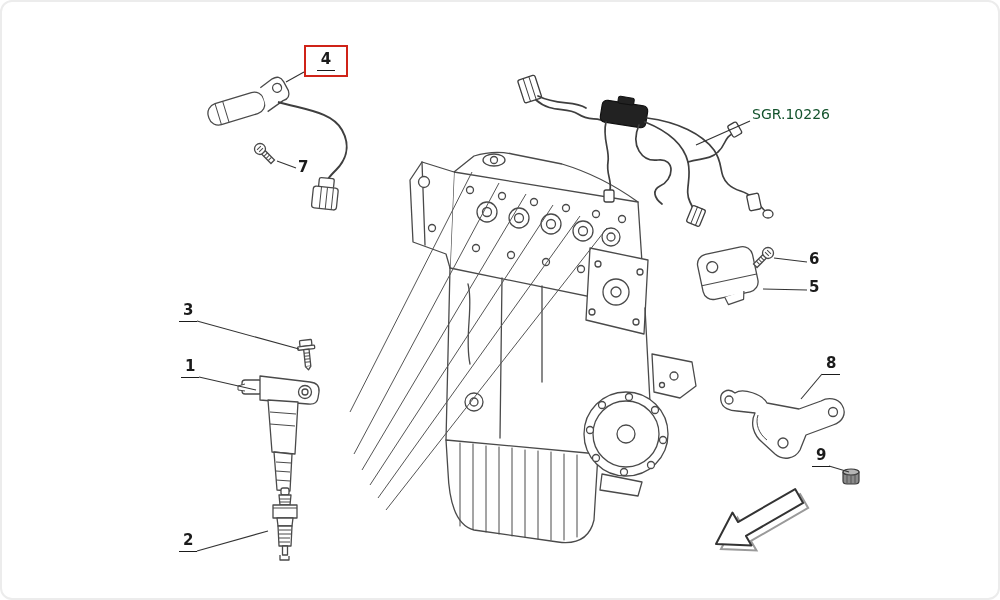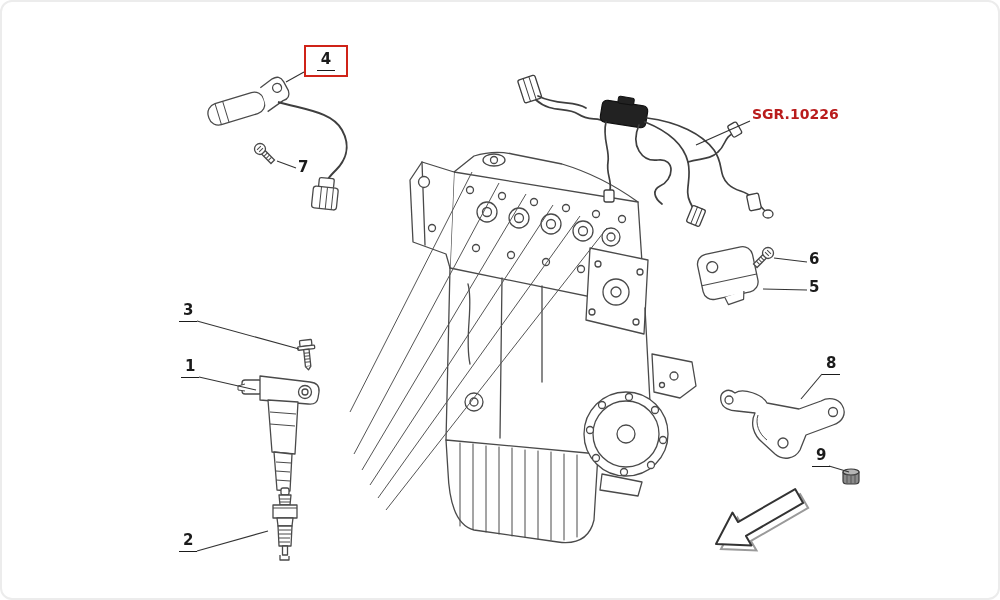--- a/index.html
+++ b/index.html
@@ -22,21 +22,21 @@
   .num-label{
     position:absolute;
     font-size:15px;font-weight:700;color:#1b1b1b;
     line-height:17px;
     cursor:pointer;
     user-select:none;
   }
   .underlined{border-bottom:1.5px solid #1b1b1b;padding:0 4px 2px;}
   .ref-label{
     position:absolute;
-    font-size:14px;font-weight:700;color:#b91c1c;
+    font-size:14px;font-weight:400;color:#14532d;
     line-height:16px;
   }
   .highlight-box{
     position:absolute;
     border:2.5px solid #cf2318;
     display:flex;align-items:center;justify-content:center;
     cursor:pointer;
   }
 </style>
 </head>

